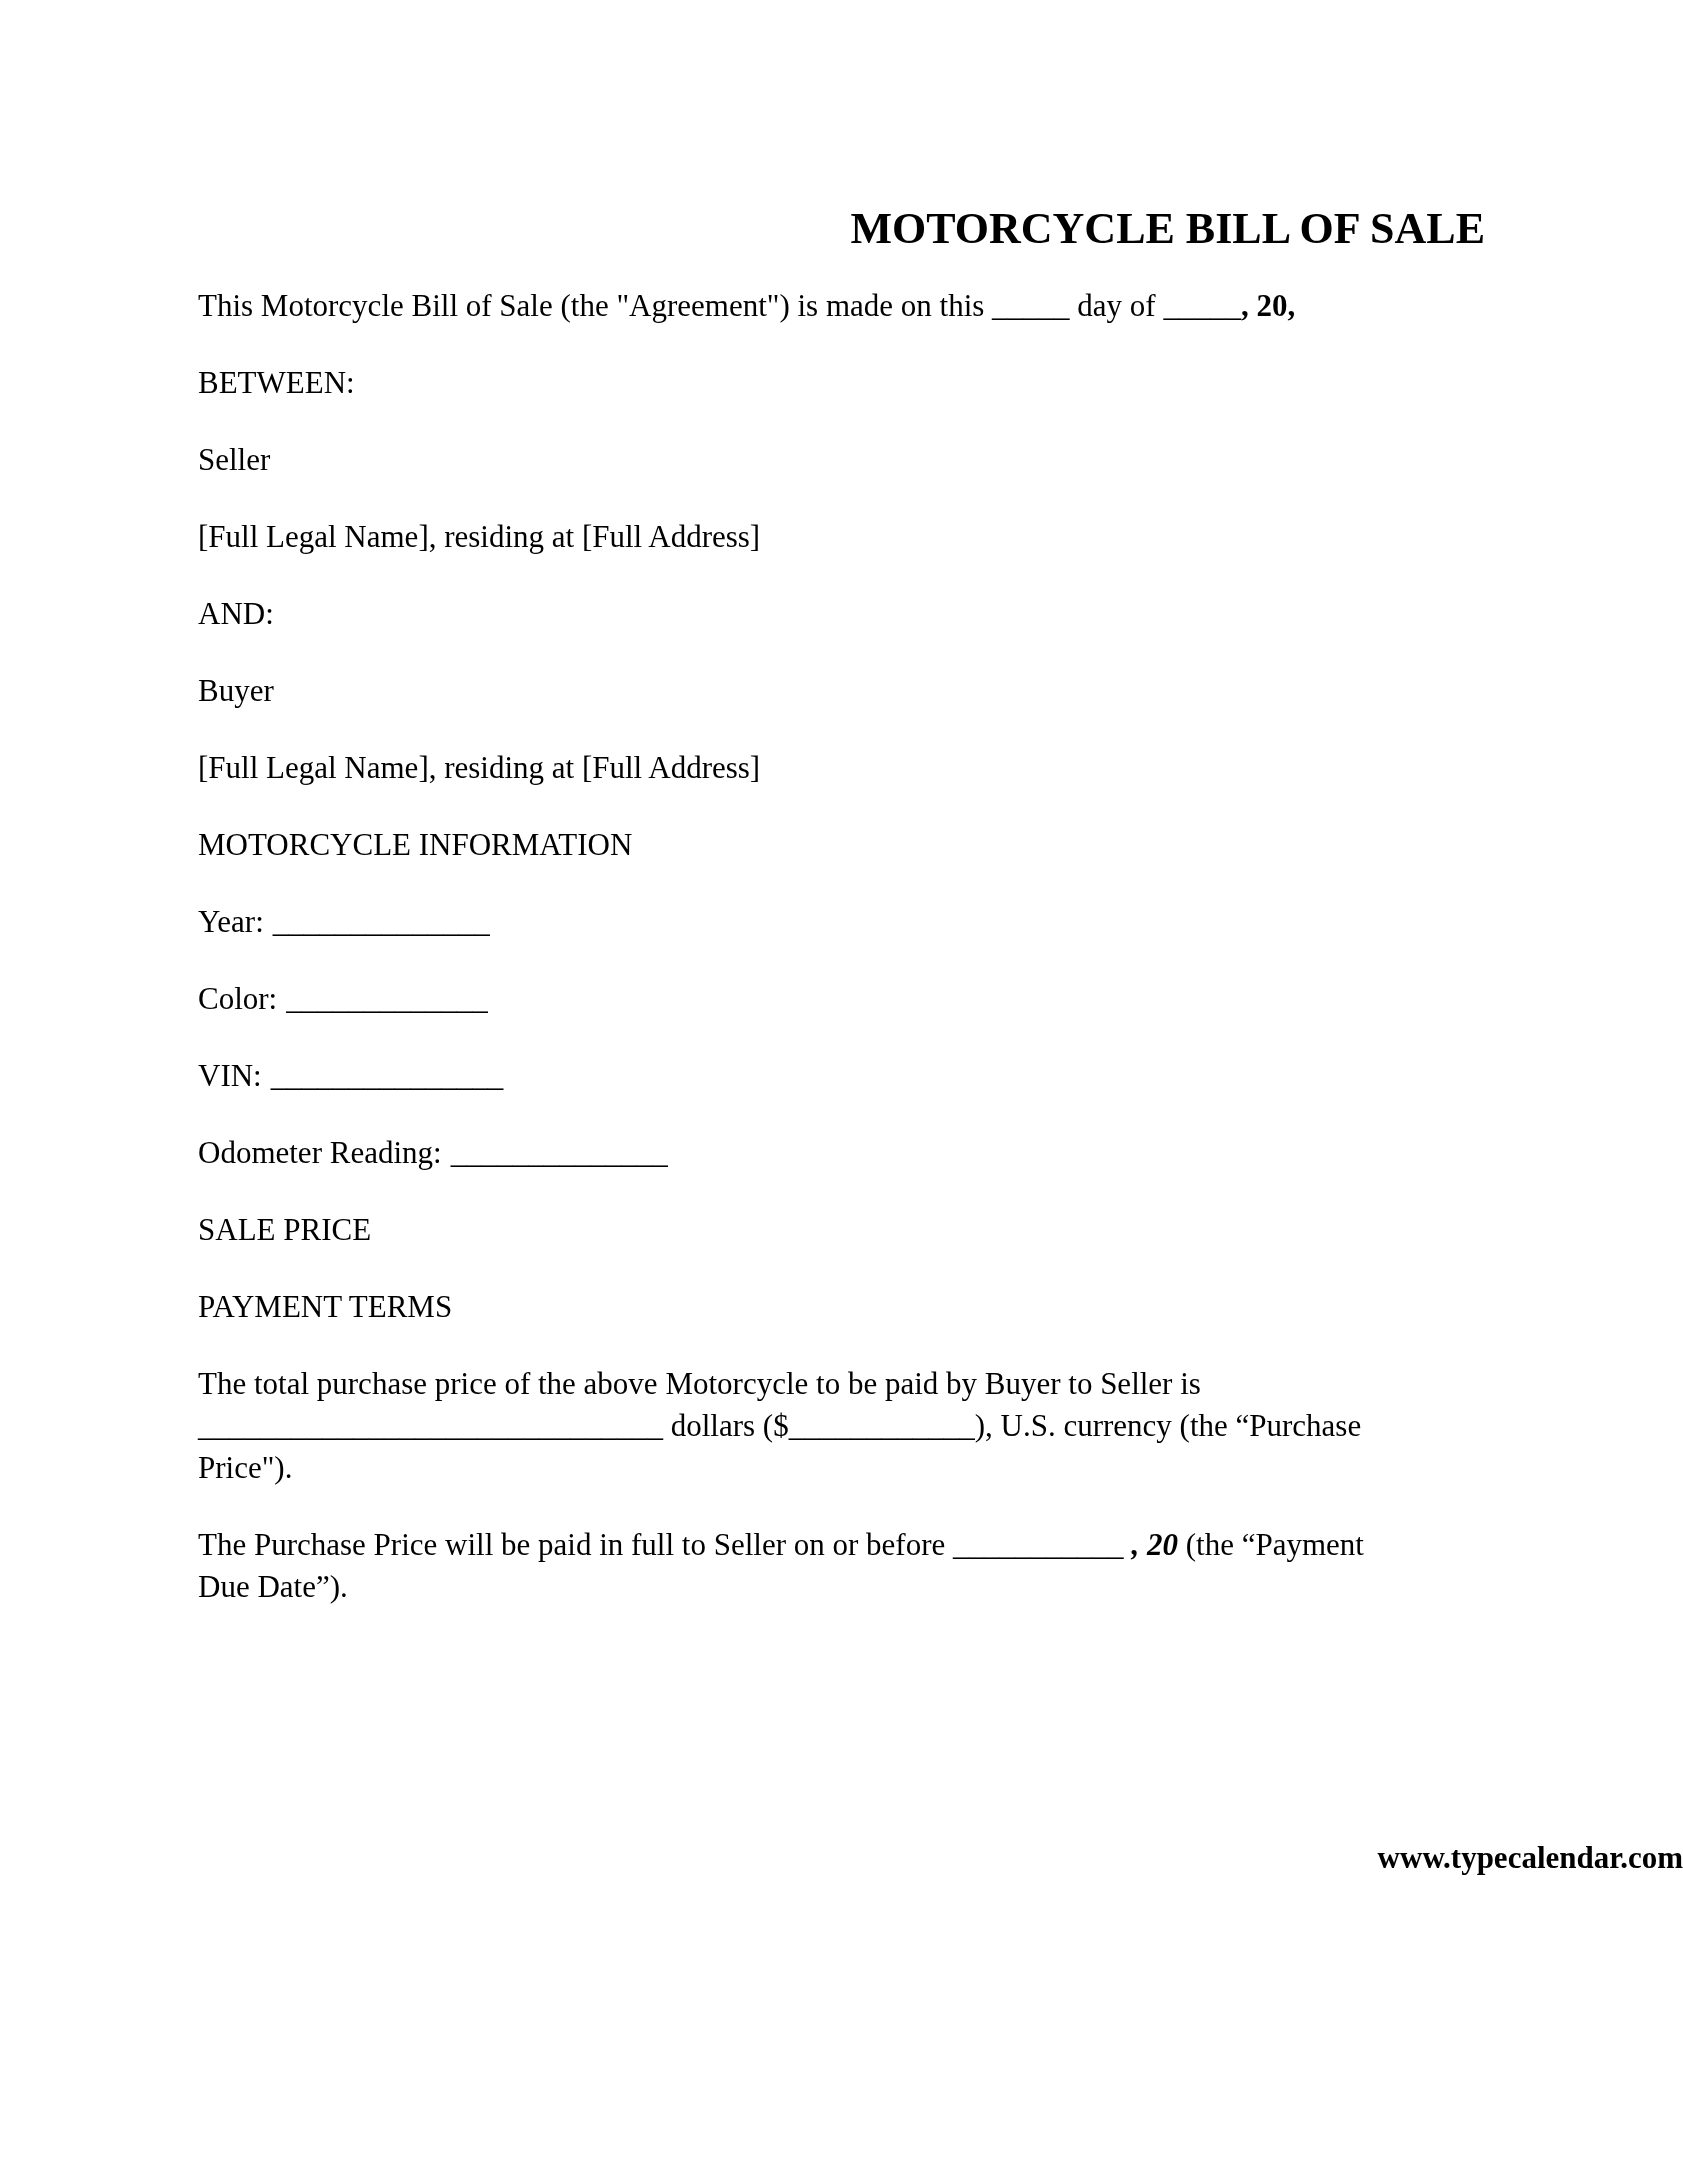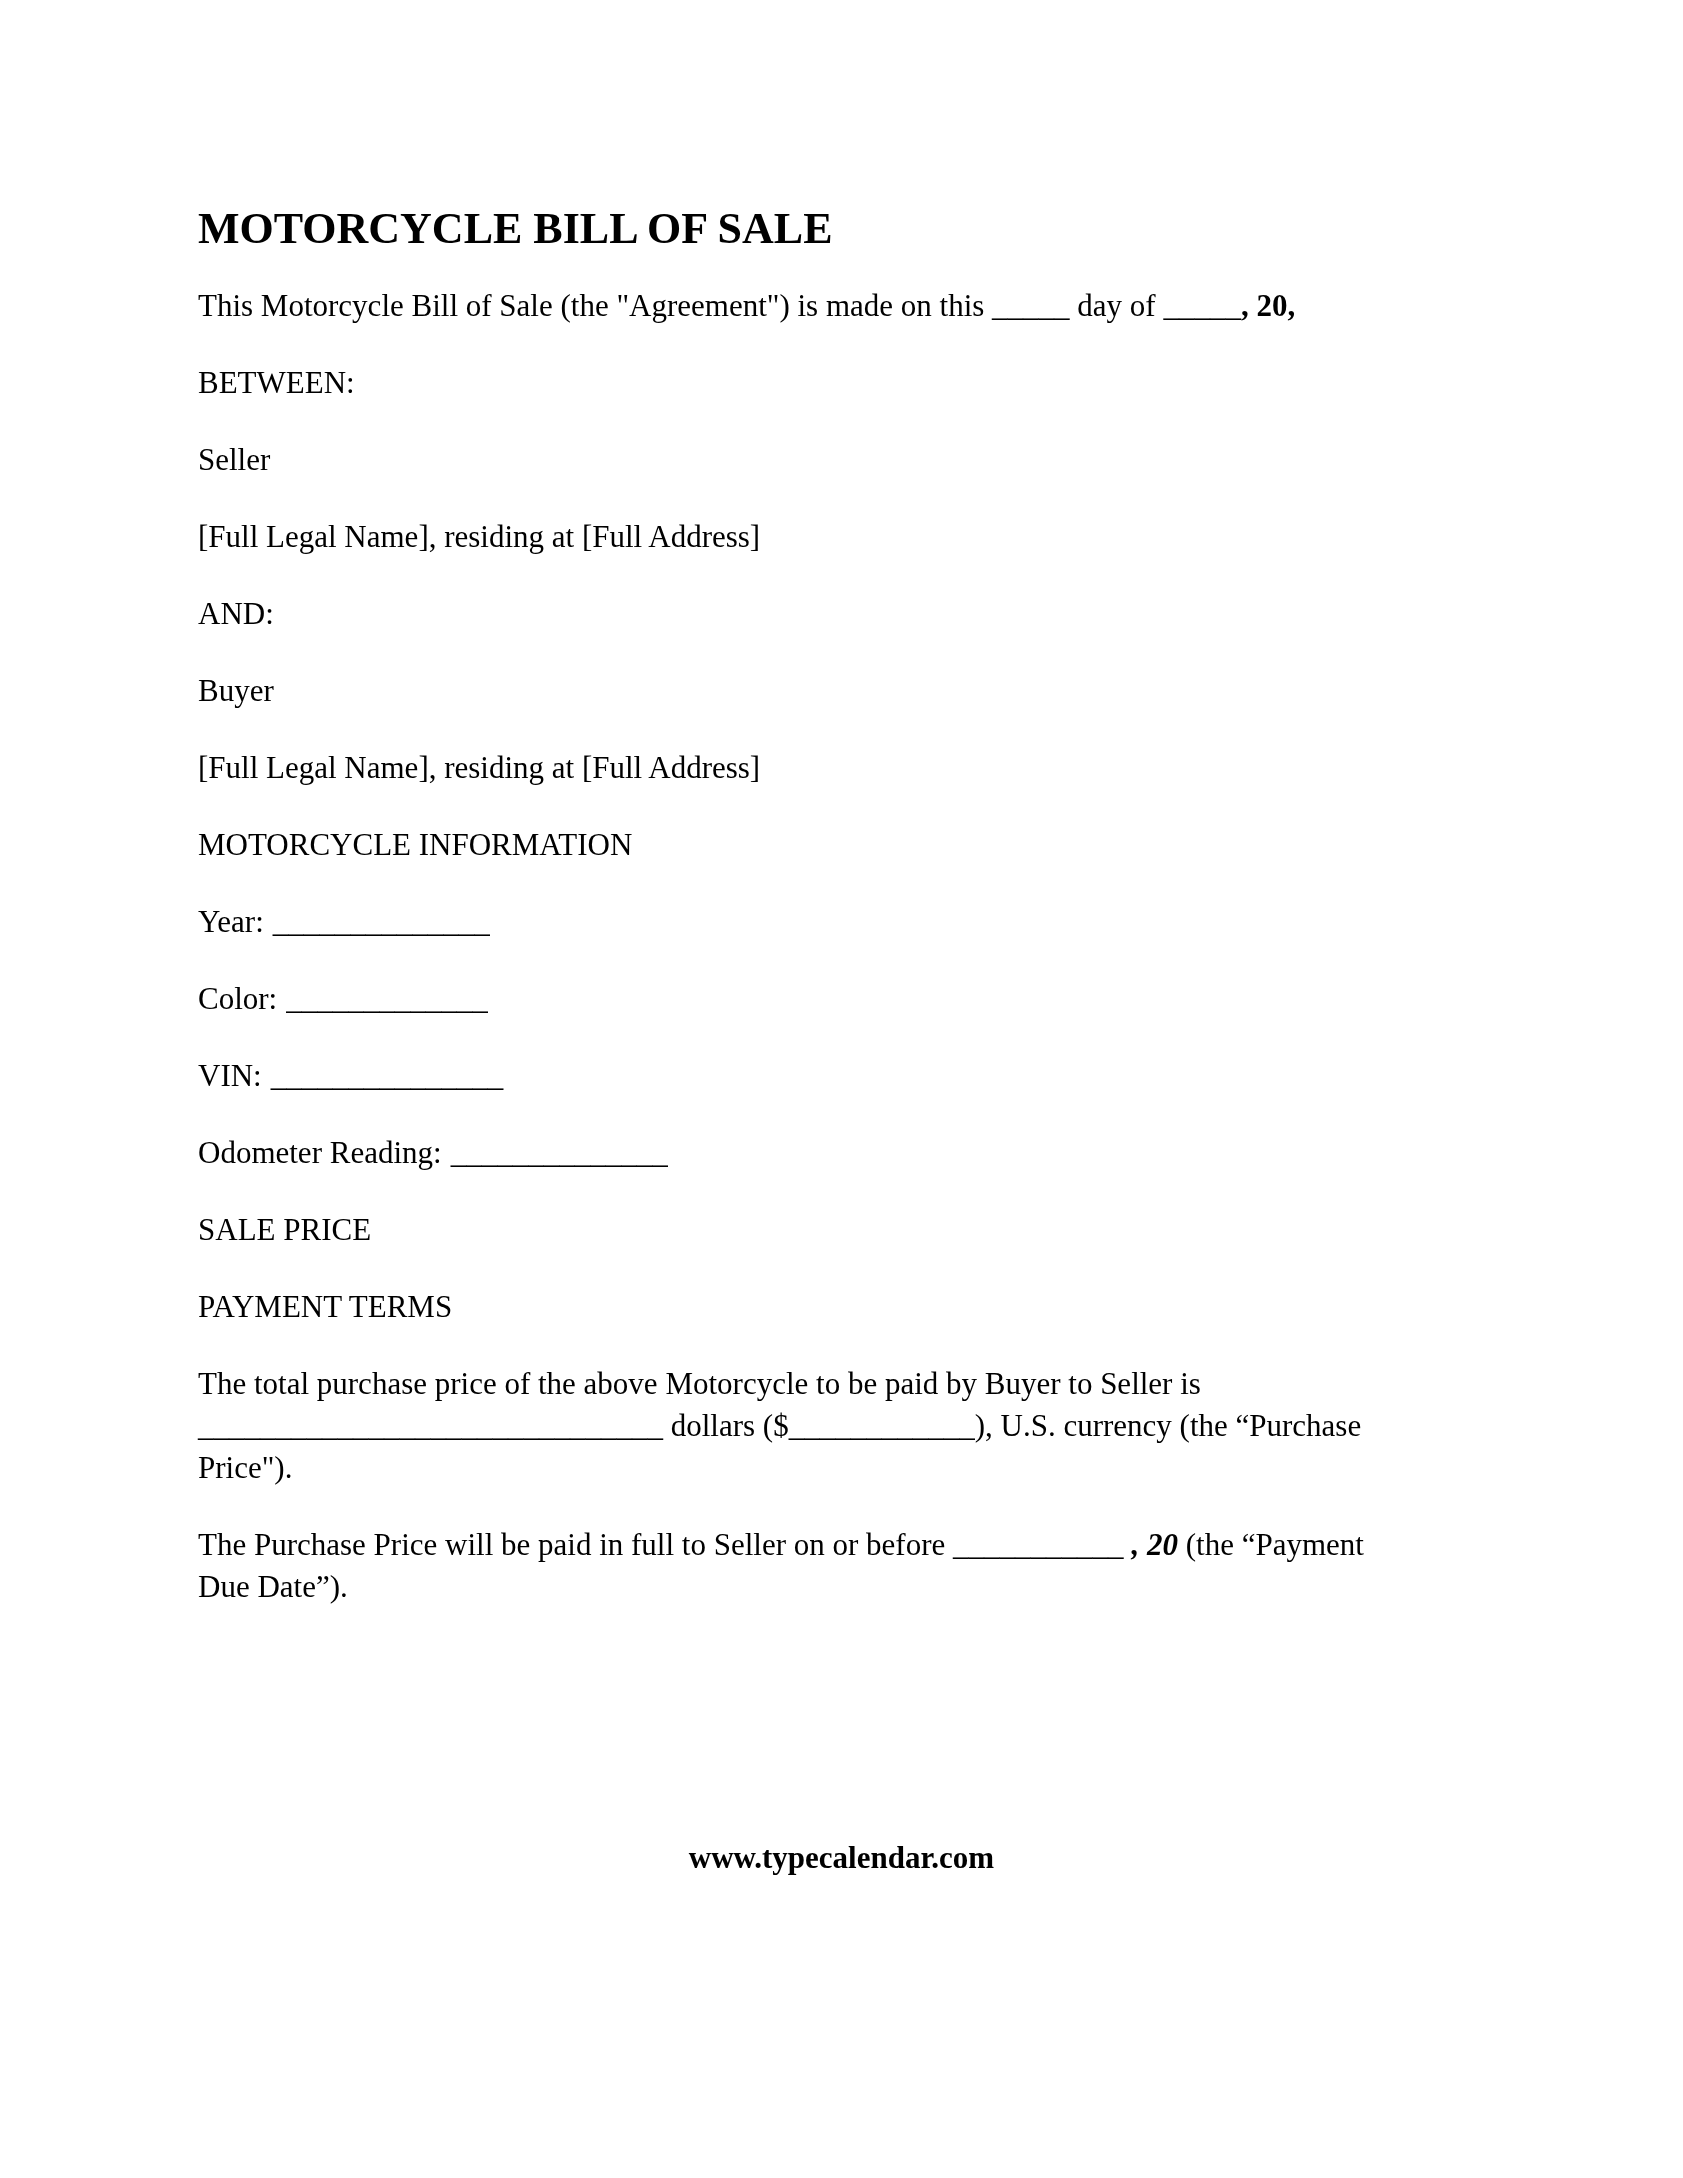--- a/index.html
+++ b/index.html
@@ -18,41 +18,41 @@
     font-size: 31px;
     line-height: 42px;
     box-sizing: border-box;
     padding: 203px 198px 0 198px;
     overflow: hidden;
   }
   .doc-title {
     font-size: 44px;
     font-weight: bold;
     line-height: 52px;
-    text-align: left;
+    text-align: right;
     margin: 0 0 30px 0;
   }
   .para {
     margin: 0 0 35px 0;
   }
   .heading {
     font-weight: normal;
     margin: 0 0 35px 0;
   }
   .b { font-weight: bold; }
   .bi { font-weight: bold; font-style: italic; margin-left: 8px; }
   .line { display: block; }
   .blank { letter-spacing: 0; }
   .field .blank { margin-left: 9px; }
   .doc-footer {
     position: absolute;
     left: 0;
     right: 0;
     top: 1837px;
-    text-align: center;
+    text-align: right;
     font-weight: bold;
     font-size: 31px;
     line-height: 42px;
   }
 </style>
 </head>
 <body>
 
 <div class="page">
 

